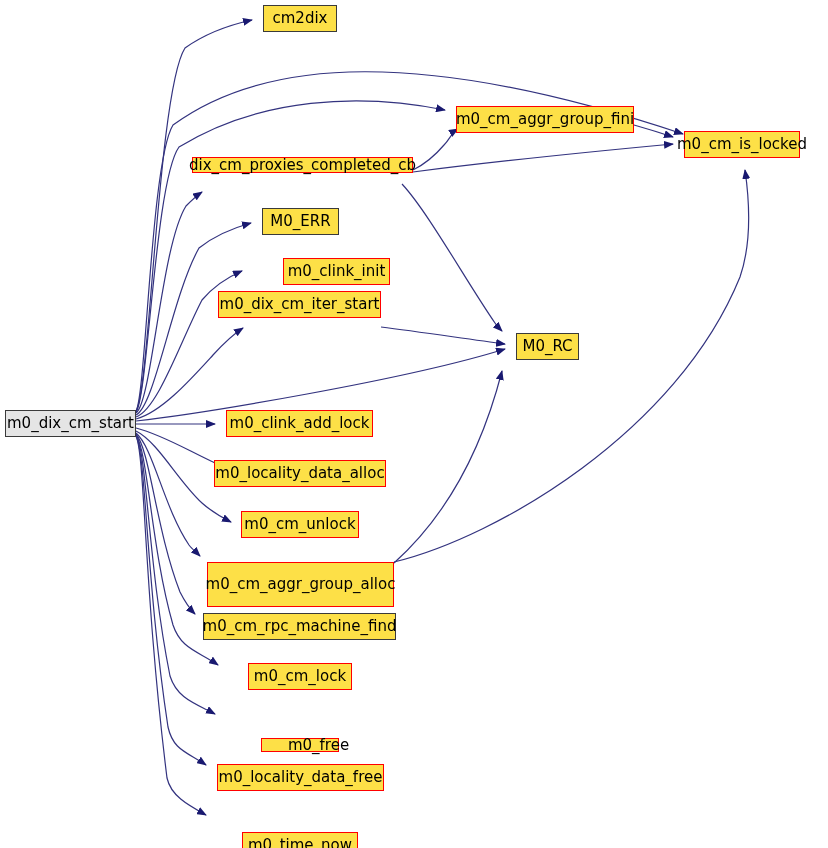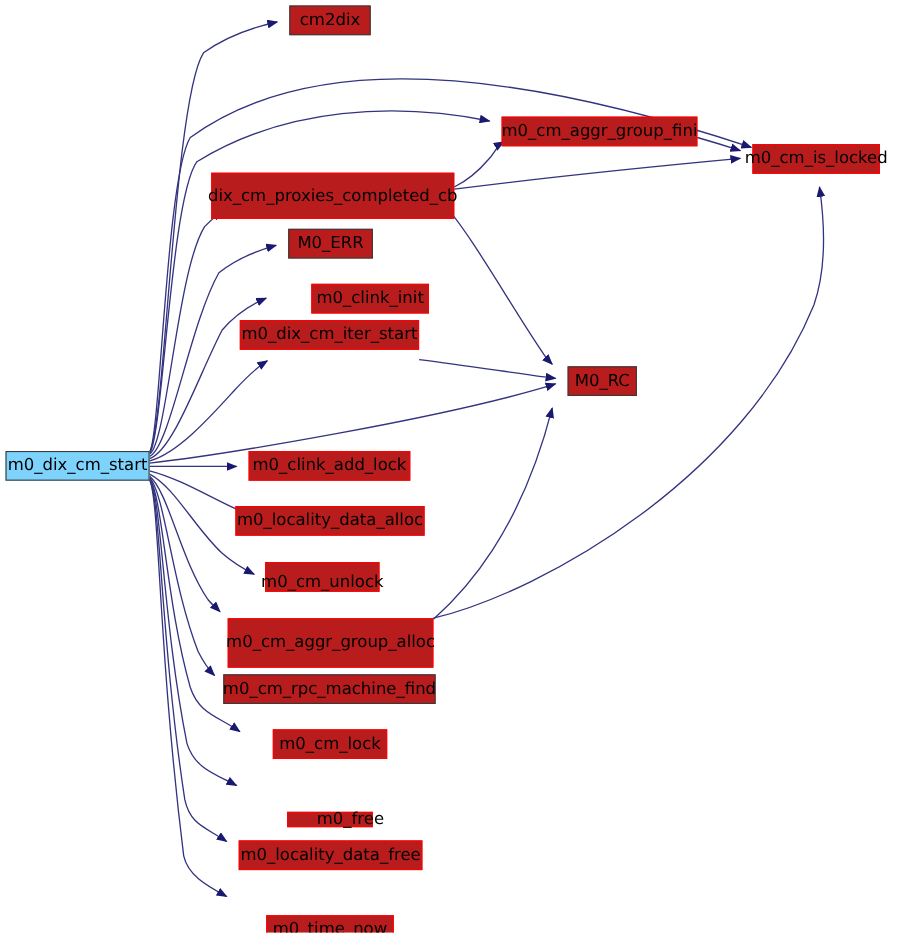--- a/index.html
+++ b/index.html
@@ -25,30 +25,30 @@
   .node-box {
     position: absolute;
     box-sizing: border-box;
     display: flex;
     align-items: center;
     justify-content: center;
     font-size: 15px;
     line-height: 1;
     color: #000000;
     white-space: nowrap;
-    background: #b91c1c;
+    background: #fde047;
     border: 1px solid #ff0000;
     letter-spacing: 0px;
   }
   .node-box.black-border {
     border: 1px solid #3a3a3a;
   }
   .node-box.root {
     border: 1px solid #3a3a3a;
-    background: #7dd3fc;
+    background: #e5e5e5;
   }
   .node-label {
     display: block;
     padding: 0 6px;
     transform: translateY(-0.5px);
   }
 </style>
 </head>
 <body>
 
@@ -94,42 +94,42 @@
       </div>
       <div class="node-box black-border" style="left: 263px; top: 5px; width: 74px; height: 27px;">
         <span class="node-label">cm2dix</span>
       </div>
       <div class="node-box" style="left: 456px; top: 106px; width: 178px; height: 27px;">
         <span class="node-label">m0_cm_aggr_group_fini</span>
       </div>
       <div class="node-box" style="left: 684px; top: 131px; width: 116px; height: 27px;">
         <span class="node-label">m0_cm_is_locked</span>
       </div>
-      <div class="node-box" style="left: 192px; top: 157px; width: 221px; height: 42px;">
+      <div class="node-box" style="left: 192px; top: 157px; width: 221px; height: 16px;">
         <span class="node-label">dix_cm_proxies_completed_cb</span>
       </div>
       <div class="node-box black-border" style="left: 262px; top: 208px; width: 77px; height: 27px;">
         <span class="node-label">M0_ERR</span>
       </div>
       <div class="node-box" style="left: 247px; top: 258px; width: 107px; height: 27px; margin-left: 36px;">
         <span class="node-label">m0_clink_init</span>
       </div>
       <div class="node-box" style="left: 218px; top: 291px; width: 163px; height: 27px;">
         <span class="node-label">m0_dix_cm_iter_start</span>
       </div>
       <div class="node-box black-border" style="left: 516px; top: 333px; width: 63px; height: 27px;">
         <span class="node-label">M0_RC</span>
       </div>
       <div class="node-box" style="left: 226px; top: 410px; width: 147px; height: 27px;">
         <span class="node-label">m0_clink_add_lock</span>
       </div>
       <div class="node-box" style="left: 214px; top: 460px; width: 172px; height: 27px;">
         <span class="node-label">m0_locality_data_alloc</span>
       </div>
-      <div class="node-box" style="left: 241px; top: 511px; width: 104px; height: 27px; align-items: flex-end;">
+      <div class="node-box" style="left: 241px; top: 511px; width: 118px; height: 27px;">
         <span class="node-label">m0_cm_unlock</span>
       </div>
       <div class="node-box" style="left: 207px; top: 562px; width: 187px; height: 45px;">
         <span class="node-label">m0_cm_aggr_group_alloc</span>
       </div>
       <div class="node-box black-border" style="left: 203px; top: 613px; width: 193px; height: 27px;">
         <span class="node-label">m0_cm_rpc_machine_find</span>
       </div>
       <div class="node-box" style="left: 248px; top: 663px; width: 104px; height: 27px;">
         <span class="node-label">m0_cm_lock</span>

